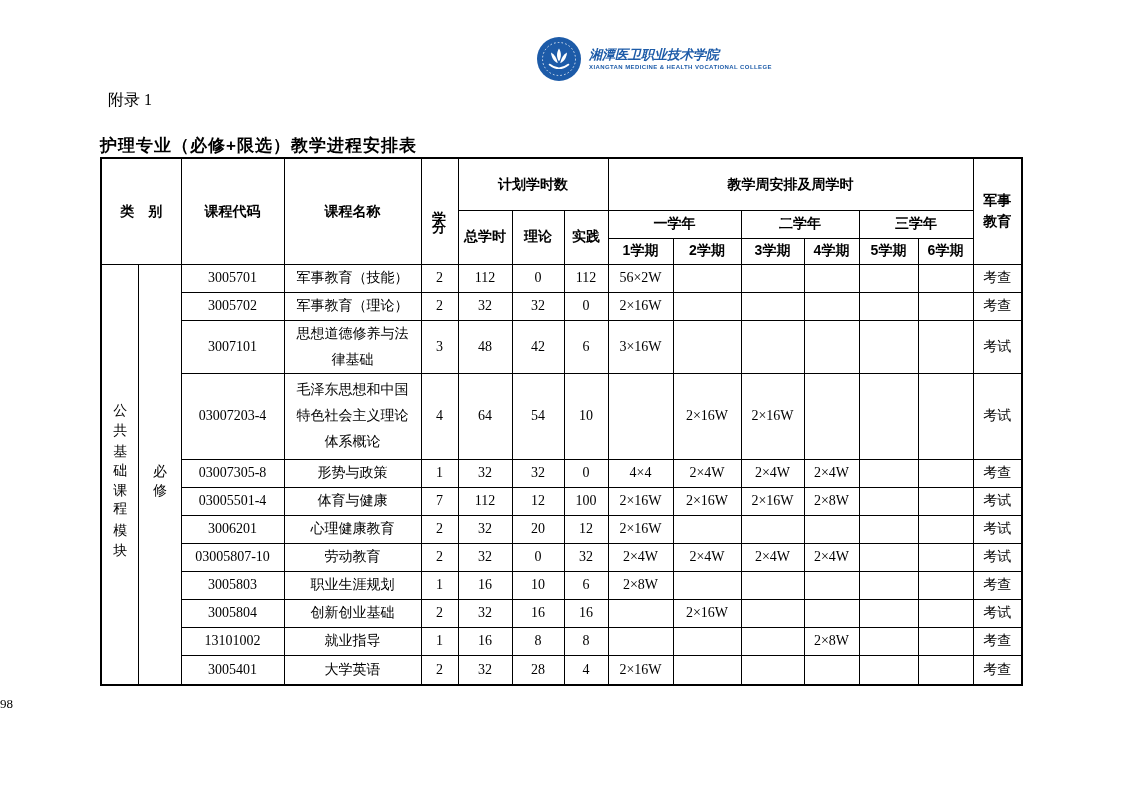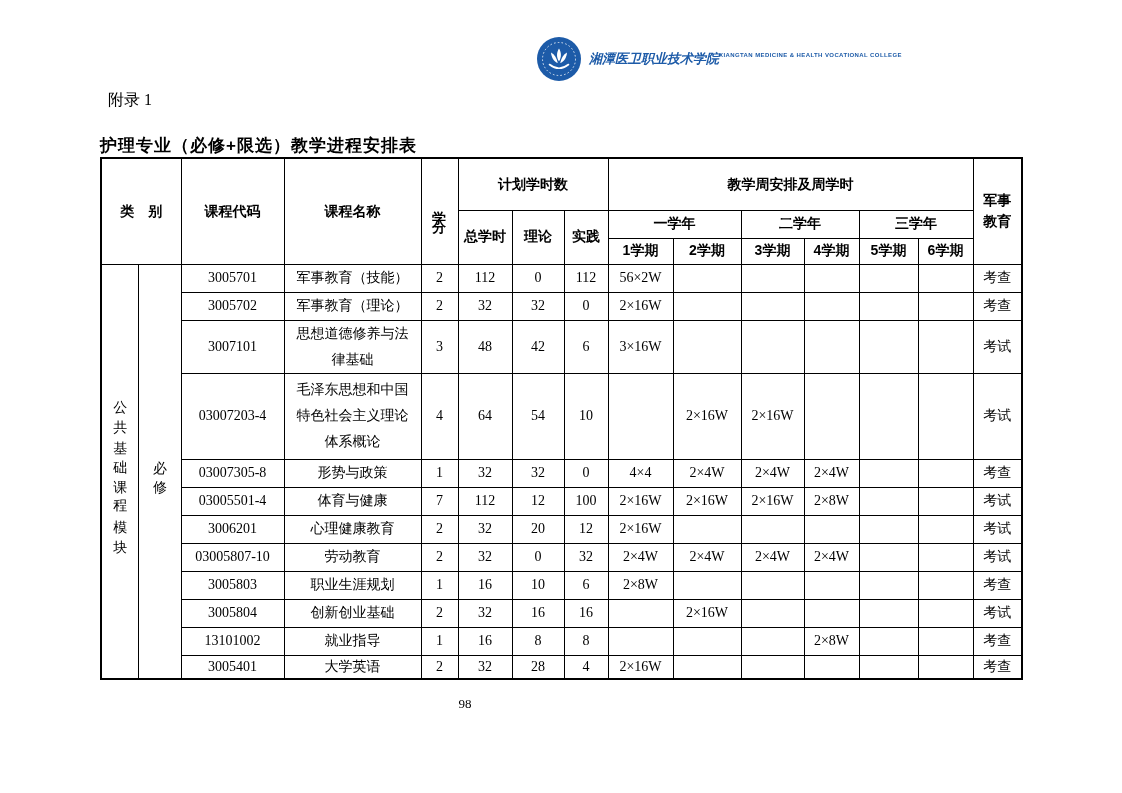--- a/index.html
+++ b/index.html
@@ -9,21 +9,21 @@
     width: 1122px; height: 793px;
     background: #ffffff;
     font-family: "Liberation Serif", "DejaVu Serif", serif;
     color: #000;
     overflow: hidden;
     margin: 0 auto;
   }
 
   
   .logo { position:absolute; top:36px; left:536px; display:flex; align-items:center; gap:7px; }
-  .logo-text { display:flex; flex-direction:row; }
+  .logo-text { display:flex; flex-direction:column; }
   .logo-cn {
     font-family: "Liberation Serif", serif;
     font-weight: 700; font-style: italic;
     font-size: 13px; letter-spacing: 0px;
     color: #1d5ba8; white-space: nowrap; line-height: 16px;
   }
   .logo-en {
     font-family: "Liberation Sans", sans-serif;
     font-size: 6px; letter-spacing: .4px; font-weight: 700;
     color: #1d5ba8; white-space: nowrap; line-height: 8px;
@@ -52,37 +52,37 @@
     overflow:hidden;
   }
   .sched thead th {
     font-family:"Liberation Sans","DejaVu Sans",sans-serif;
     font-weight:700;
     margin-top:24px;
   }
   .sched tbody td { font-family:"Liberation Serif","DejaVu Serif",serif; }
 
   .hr1 { height:52px; } .hr2 { height:28px; } .hr3 { height:26px; }
-  .r28 { height:28px; } .r30 { height:24px; } .r52 { height:52px; } .r86 { height:86px; }
+  .r28 { height:28px; } .r30 { height:30px; } .r52 { height:52px; } .r86 { height:86px; }
 
   .vtext {
     writing-mode: vertical-rl;
     text-orientation: upright;
     display:inline-block;
     line-height:1;
   }
   .lsp20 { letter-spacing:20px; }
   .lsp9  { letter-spacing:9px; }
   .assess-head { vertical-align:top; padding-top:10px; }
   .assess-head .two-char { display:inline-block; width:30px; line-height:21px; }
   .wrapname { display:inline-block; max-width:118px; line-height:26px; }
   .semcell { font-size:13px; }
 
   
-  .pageno { position:absolute; top:696px; left:0; width:930px; text-align:center; font-size:13px; }
+  .pageno { position:absolute; top:696px; left:0; width:930px; font-size:13px; }
 </style>
 </head>
 <body>
 
 <div class="page">
 
   <div class="logo">
     <svg width="46" height="46" viewBox="0 0 46 46">
       <circle cx="23" cy="23" r="22" fill="#1d5ba8"></circle>
       <circle cx="23" cy="23" r="16.5" fill="none" stroke="#ffffff" stroke-width="0.9" stroke-dasharray="1.6 2.2" opacity="0.9"></circle>

